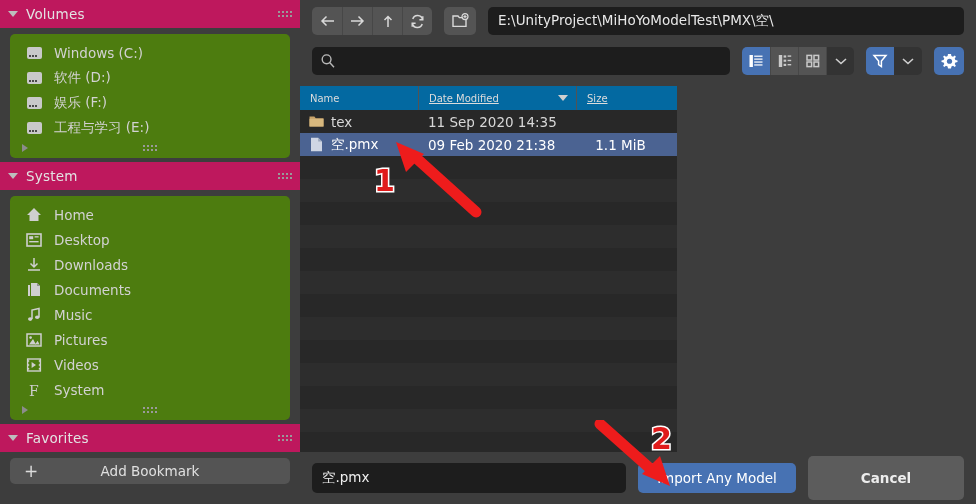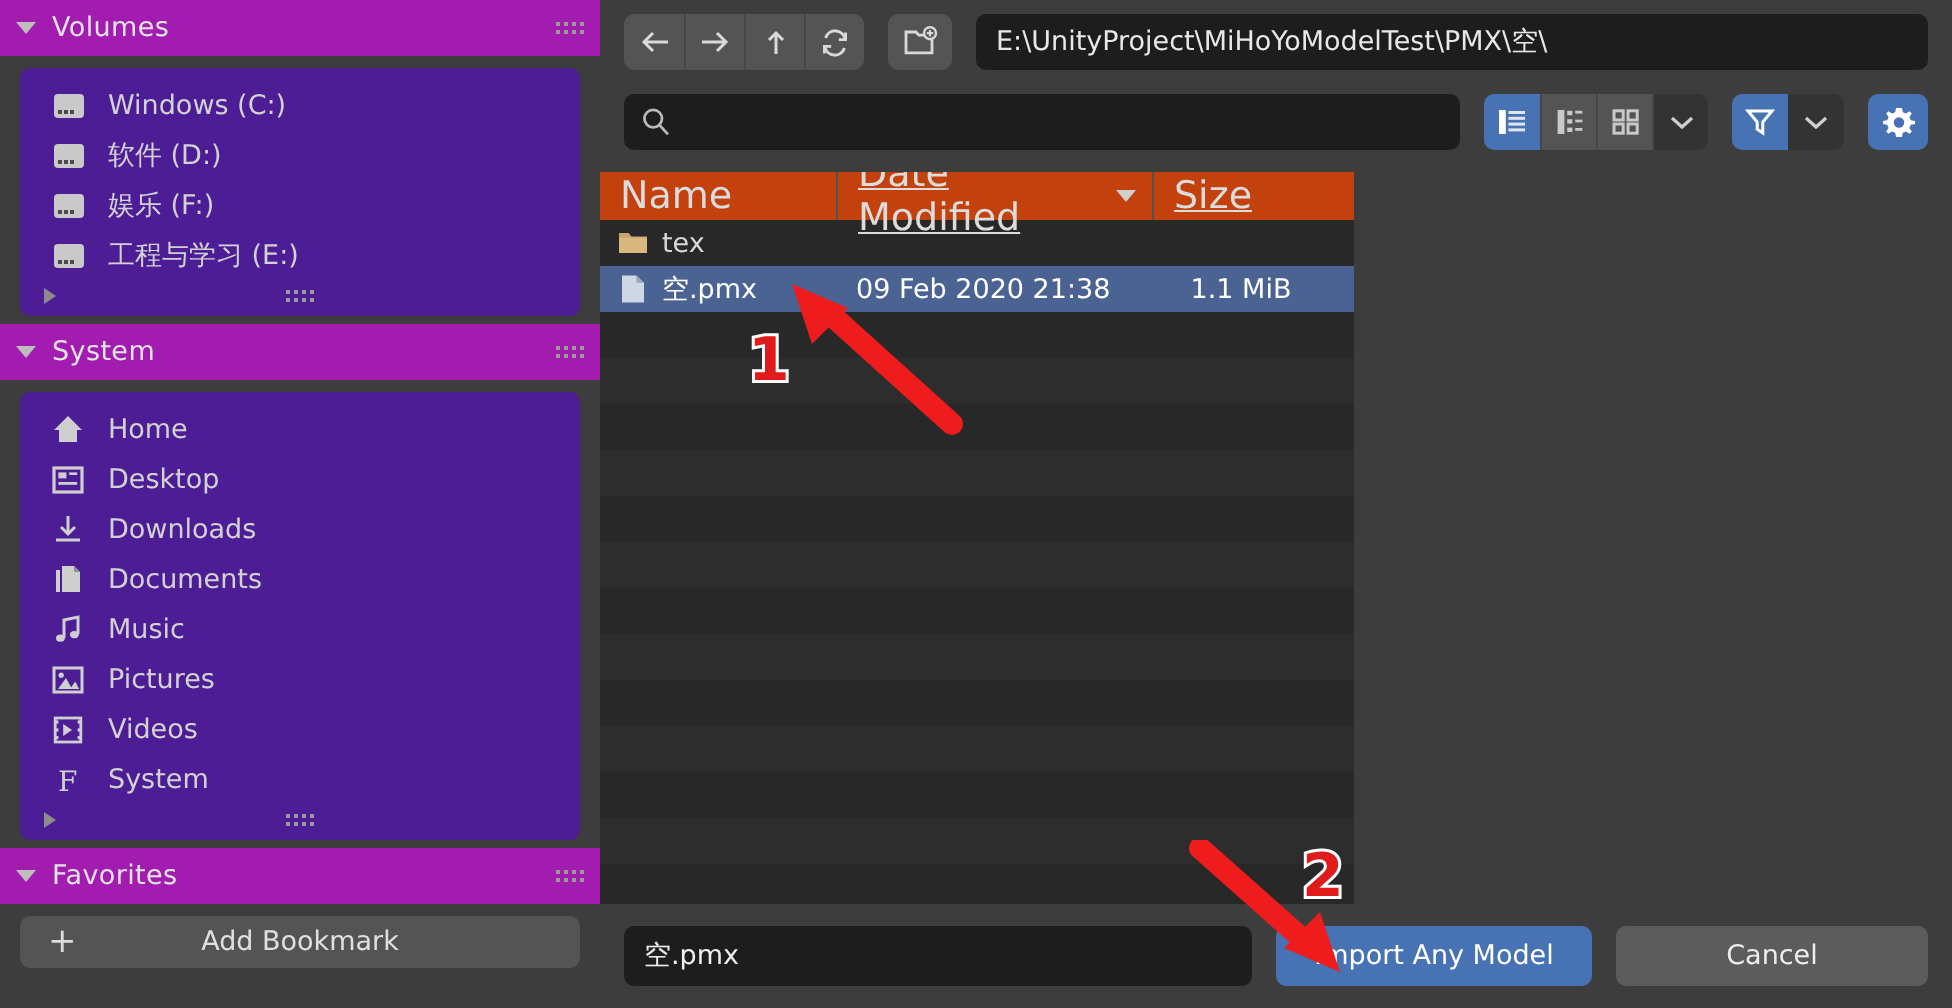--- a/index.html
+++ b/index.html
@@ -12,33 +12,33 @@
     overflow: hidden;
   }
   #app { position: relative; width: 976px; height: 504px; }
 
   
   #sidebar {
     position: absolute; left: 0; top: 0; width: 300px; height: 504px;
     background: #3d3d3d; overflow: hidden;
   }
   .panel-header {
-    height: 28px; background: #a21caf; display: flex; align-items: center;
+    height: 28px; background: #be185d; display: flex; align-items: center;
     padding: 0 8px; color: #e3e3e3; font-size: 13.5px;
   }
   .tri { width: 0; height: 0; border-left: 5px solid transparent;
     border-right: 5px solid transparent; border-top: 6px solid #bdbdbd;
     margin-right: 8px; }
   .panel-title { letter-spacing: .2px; }
   .grip { margin-left: auto; display: grid; grid-template-columns: repeat(4, 2px);
     grid-template-rows: repeat(2, 2px); gap: 2px; }
   .grip i { width: 2px; height: 2px; background: #9a9a9a; display: block; }
 
   .panel-body { background: #3d3d3d; padding: 6px 10px 4px 10px; }
-  .panel-box { background: #4c1d95; border-radius: 5px; padding: 6px 0 2px 0; }
+  .panel-box { background: #4d7c0f; border-radius: 5px; padding: 6px 0 2px 0; }
 
   .nav-item { display: flex; align-items: center; height: 25px;
     padding: 0 10px 0 14px; color: #d2d2d2; font-size: 13.5px; cursor: default; }
   .nav-icon { width: 20px; height: 17px; margin-right: 10px; flex: 0 0 20px;
     display: flex; align-items: center; justify-content: center; }
   .nav-label { white-space: nowrap; overflow: hidden; }
 
   .box-footer { display: flex; align-items: center; height: 16px;
     padding: 0 10px 0 12px; position: relative; }
   .box-footer .mini-tri { width: 0; height: 0; border-top: 4px solid transparent;
@@ -82,22 +82,22 @@
   .vbtn.dark { background: #333333; }
   .filt-grp { display: flex; margin-left: 12px; }
   .filt-grp .vbtn:first-child { border-radius: 5px 0 0 5px; }
   .filt-grp .vbtn:last-child { border-radius: 0 5px 5px 0; }
   .gear-btn { width: 30px; height: 28px; background: #4772b3; border-radius: 5px;
     margin-left: 12px; display: flex; align-items: center; justify-content: center; }
 
   
   .filelist { position: absolute; left: 300px; top: 86px; width: 377px; height: 366px;
     background: #282828; overflow: hidden; }
-  .col-head { display: flex; height: 24px; align-items: flex-start; background: #c2410c;
-    color: #dcdcdc; font-size: 19px; }
+  .col-head { display: flex; height: 24px; align-items: flex-start; background: #0369a1;
+    color: #dcdcdc; font-size: 10px; }
   .col { position: relative; padding-left: 10px; display: flex; align-items: center;
     height: 100%; }
   .col + .col { border-left: 1px solid #535353; text-decoration: underline; }
   .c-name { width: 118px; }
   .c-date { width: 158px; }
   .c-size { flex: 1; }
   .sort-tri { width: 0; height: 0; border-left: 5px solid transparent;
     border-right: 5px solid transparent; border-top: 6px solid #cfcfcf;
     margin-left: auto; margin-right: 8px; }
 
@@ -122,23 +122,23 @@
 
   
   .bottombar { position: absolute; left: 300px; top: 452px; width: 676px; height: 52px;
     background: #3d3d3d; display: flex; align-items: center; padding: 0 12px; gap: 12px; }
   .fname-field { flex: 1; height: 30px; background: #1d1d1d; border-radius: 5px;
     display: flex; align-items: center; padding: 0 10px; color: #efefef;
     font-size: 13.5px; }
   .import-btn { width: 158px; height: 30px; background: #4772b3; border-radius: 5px;
     display: flex; align-items: center; justify-content: center; color: #fff;
     font-size: 13.5px; }
-  .cancel-btn { width: 156px; height: 30px; background: #5c5c5c; border-radius: 5px;
+  .cancel-btn { width: 156px; height: 44px; background: #5c5c5c; border-radius: 5px;
     display: flex; align-items: center; justify-content: center; color: #ededed;
-    font-size: 13.5px; }
+    font-size: 13.5px; font-weight: bold; }
   .scroll-up { position: absolute; right: 2px; bottom: 0px; width: 22px; height: 13px;
     display: flex; align-items: center; justify-content: center; }
 
   
   .anno { position: absolute; pointer-events: none; }
   .anno-num { position: absolute; font-family: "DejaVu Sans", sans-serif;
     font-weight: bold; font-size: 30px; color: #e01b1b;
     -webkit-text-stroke: 3px #ffffff; paint-order: stroke fill; }
 </style>
 </head>
@@ -484,20 +484,21 @@
       <div class="frow">
         <span class="fname">
           <span class="ficon">
             <svg width="15" height="13" viewBox="0 0 15 13">
                 <path d="M0.5 1.5 H5.4 L6.7 3.2 H14.5 V11.5 H0.5 Z" fill="#c8a36a"></path>
                 <path d="M0.5 3.8 H14.5 V11.5 H0.5 Z" fill="#d8b87e"></path>
               </svg>
           </span>
           <span>tex</span>
         </span>
+        <span class="fdate">11 Sep 2020 14:35</span>
         <span class="fsize"></span>
       </div>
       <div class="frow sel">
         <span class="fname">
           <span class="ficon">
             <svg width="13" height="15" viewBox="0 0 13 15">
                 <path d="M1 0.8 H8.2 L12 4.4 V14.2 H1 Z" fill="#cfd6e4"></path>
                 <path d="M8.2 0.8 V4.4 H12 Z" fill="#9aa6bb"></path>
               </svg>
           </span>

